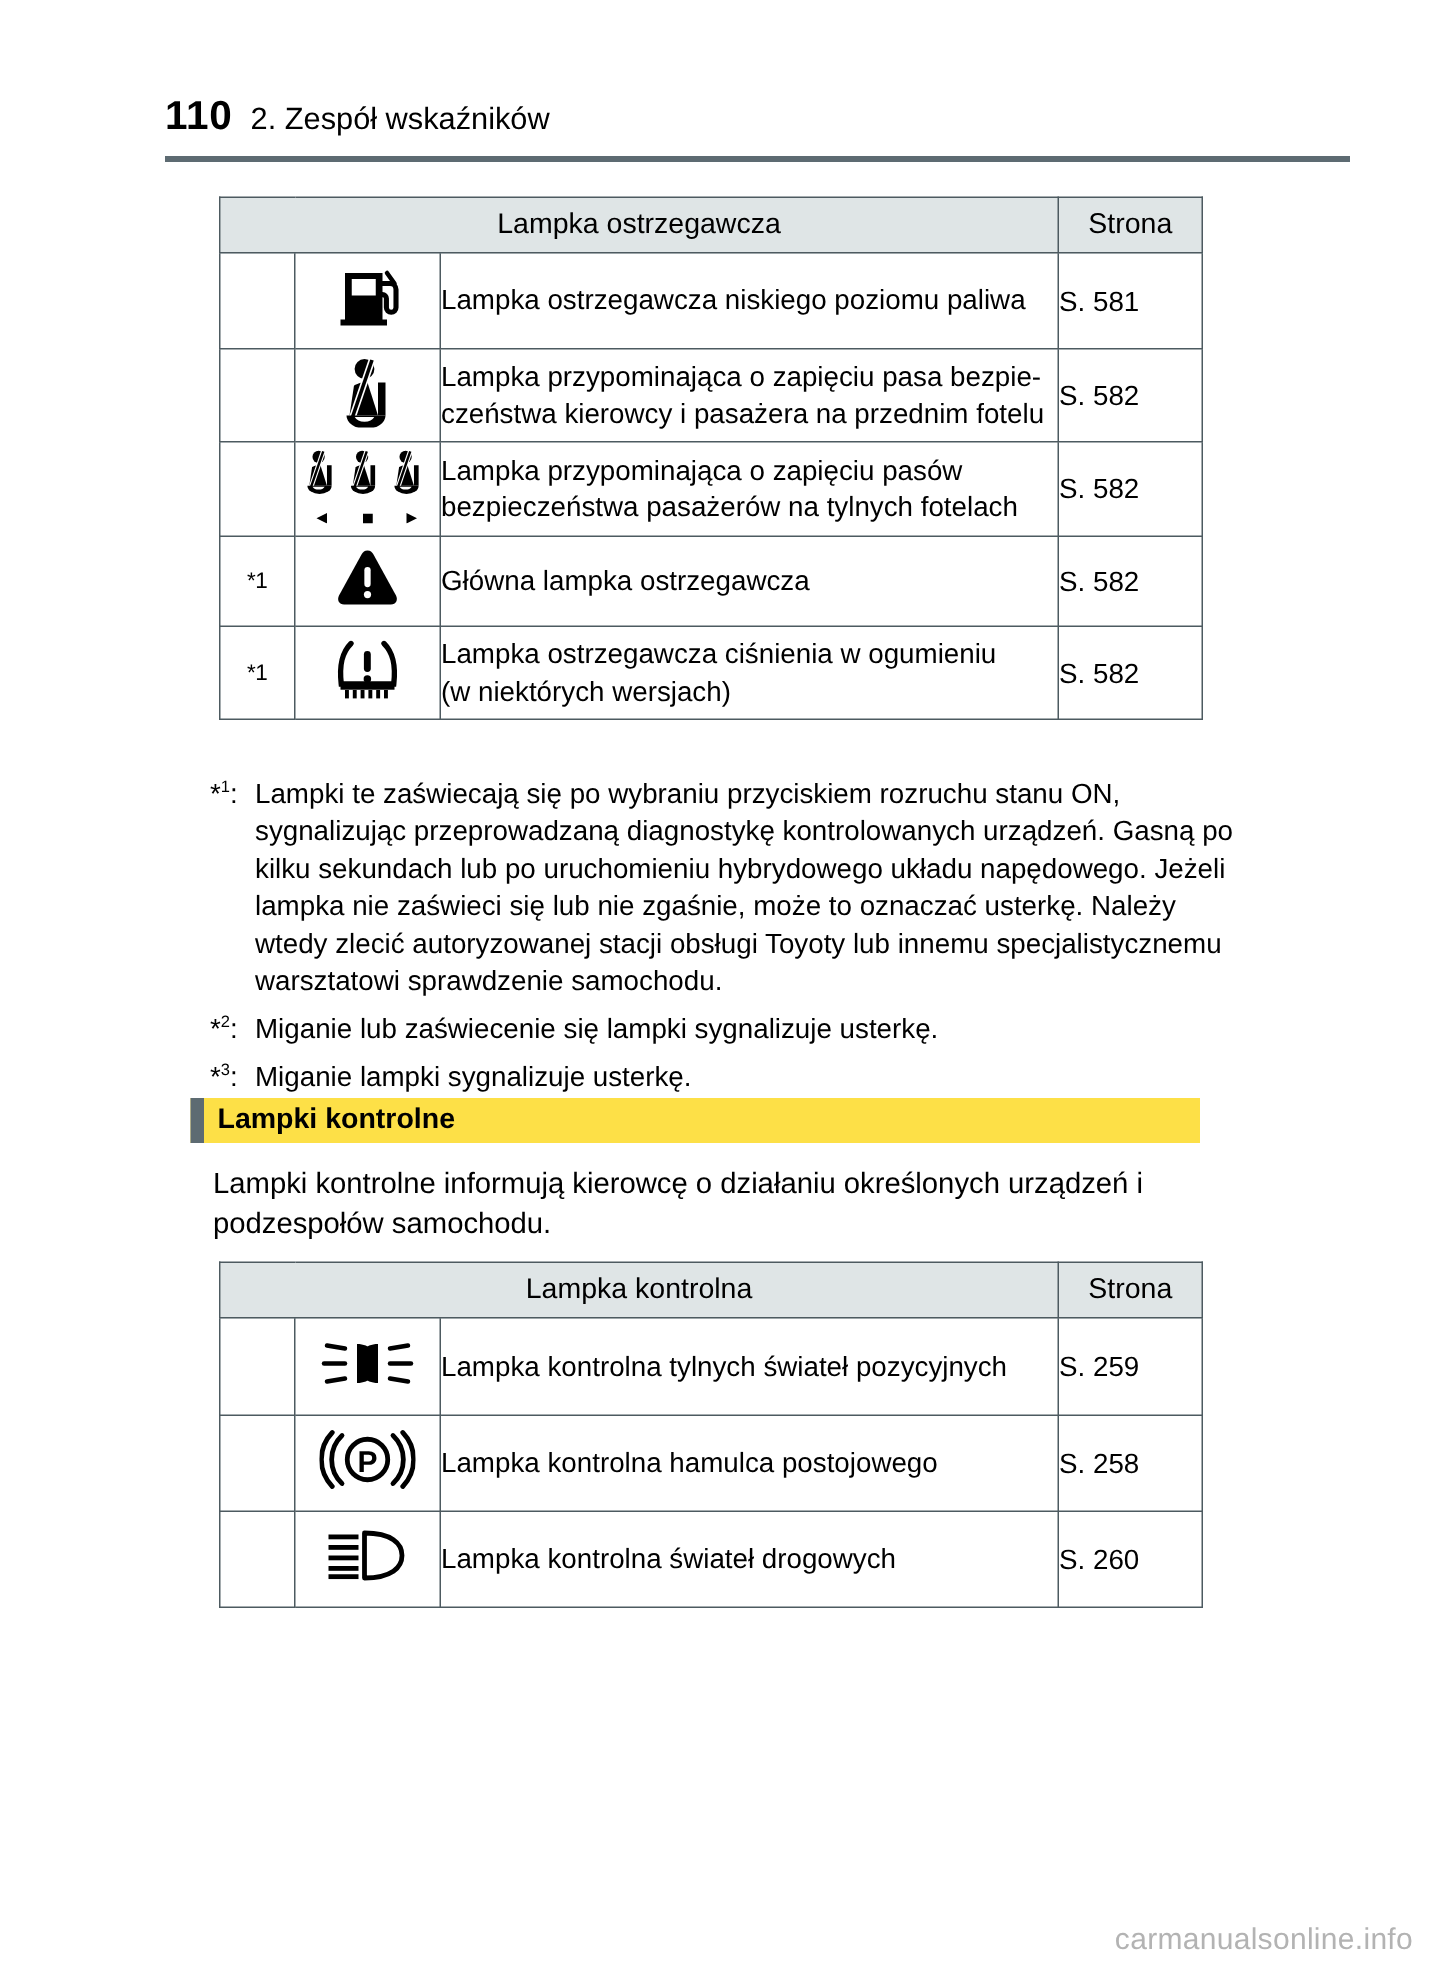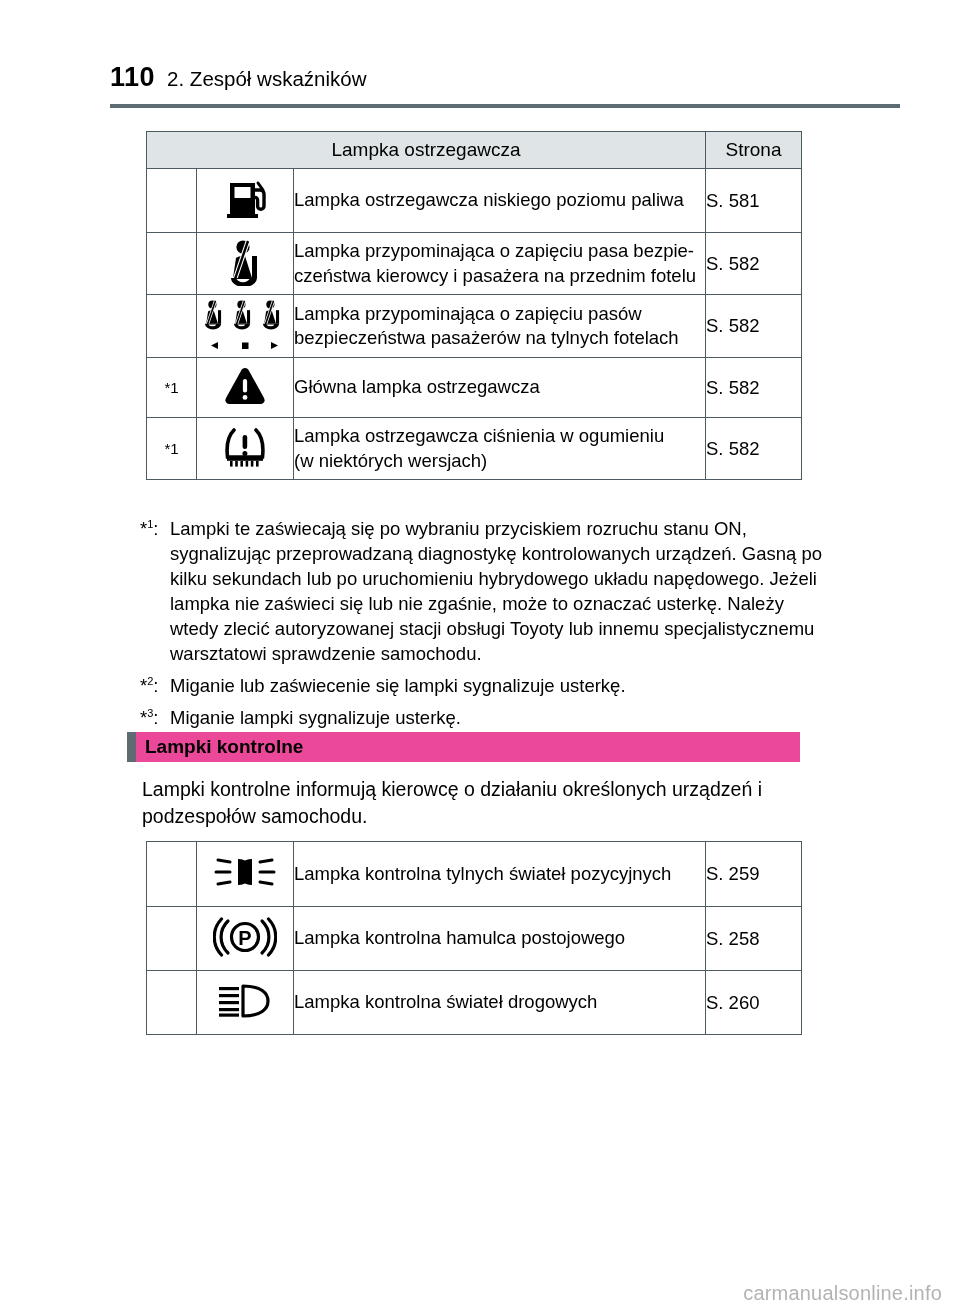--- a/index.html
+++ b/index.html
@@ -121,21 +121,21 @@
   .fn-body { text-align: justify; margin-top: 20px; }
   .fn-body.nojust { text-align: right; }
 
   
   .sec-head {
     position: absolute;
     left: 127px;
     top: 732px;
     width: 673px;
     height: 30px;
-    background: #ec4899;
+    background: #fde047;
     display: flex;
     align-items: center;
   }
   .sec-head-bar {
     position: absolute;
     left: 127px;
     top: 732px;
     width: 9px;
     height: 30px;
     background: #5d6b72;
@@ -344,20 +344,24 @@
   <div class="sec-body">Lampki kontrolne informują kierowcę o działaniu określonych urządzeń i podzespołów samochodu.</div>
 
   <table class="tbl" style="left:146px; top:841px; width:655px;">
     <colgroup>
       <col class="col-note">
         <col class="col-icon">
         <col class="col-desc">
         <col class="col-page">
     </colgroup>
     <tbody>
+        <tr>
+      <th class="hdr" colspan="3">Lampka kontrolna</th>
+      <th class="hdr">Strona</th>
+    </tr>
 
 
     <tr style="height:65px;">
       <td class="cell-note"></td>
       <td class="cell-icon">
         <span class="icon">
           <svg width="74" height="34" viewBox="0 0 74 34">
             <path d="M31 4 L31 30 C40 30 44 24 44 17 C44 10 40 4 31 4 Z" fill="#000" transform="translate(-1,0)"></path>
             <path d="M43 4 L43 30 C34 30 30 24 30 17 C30 10 34 4 43 4 Z" fill="#000" transform="translate(1,0)"></path>
             <g stroke="#000" stroke-width="3" stroke-linecap="round" fill="none">

